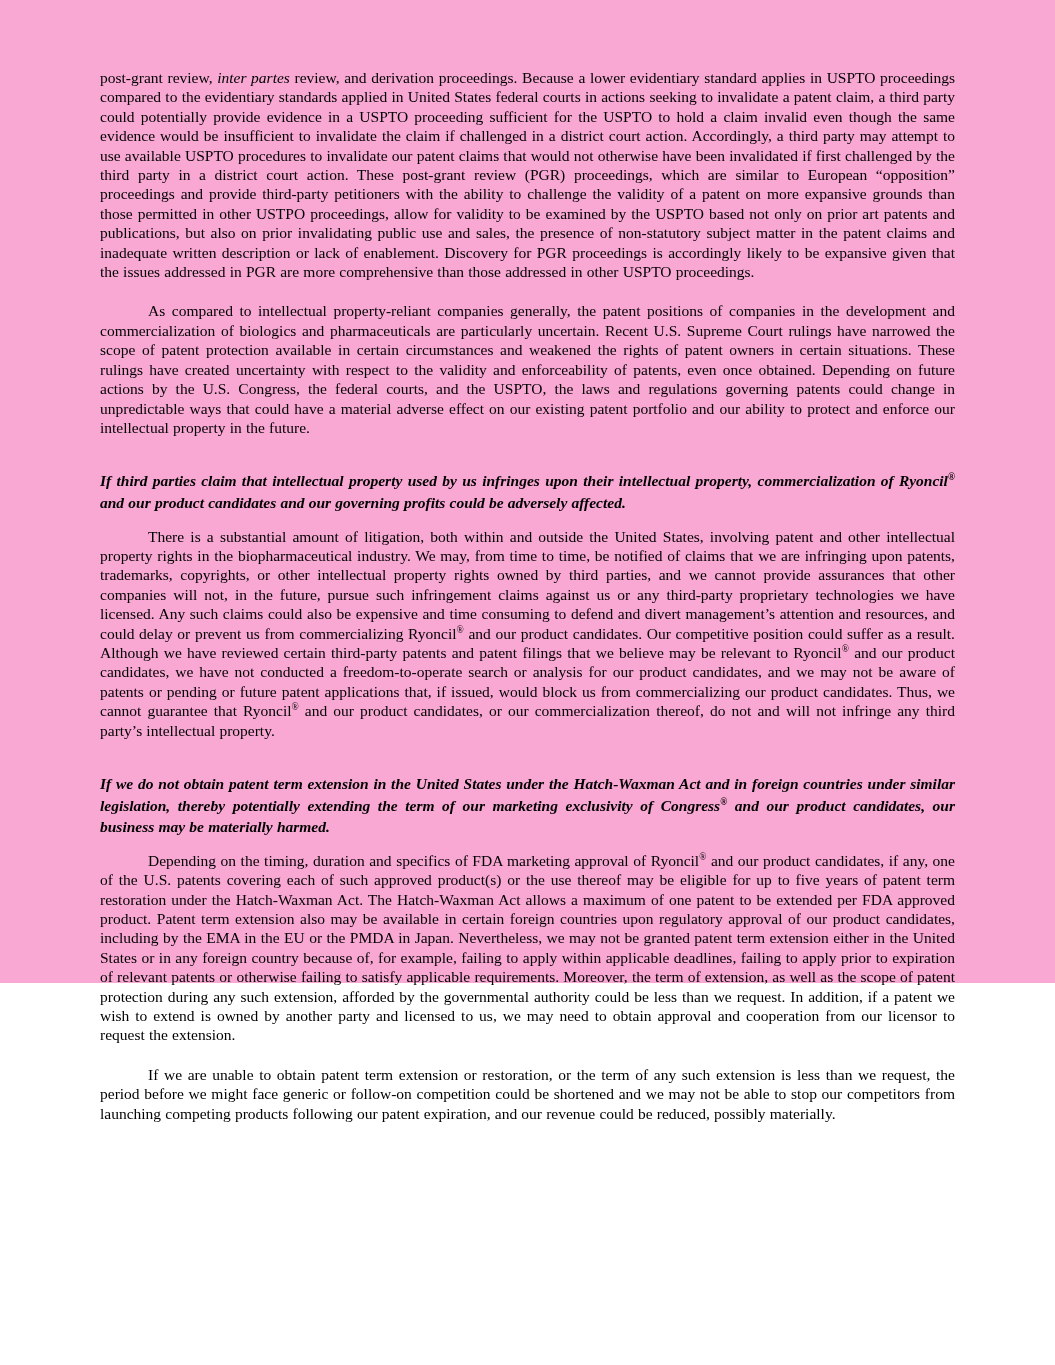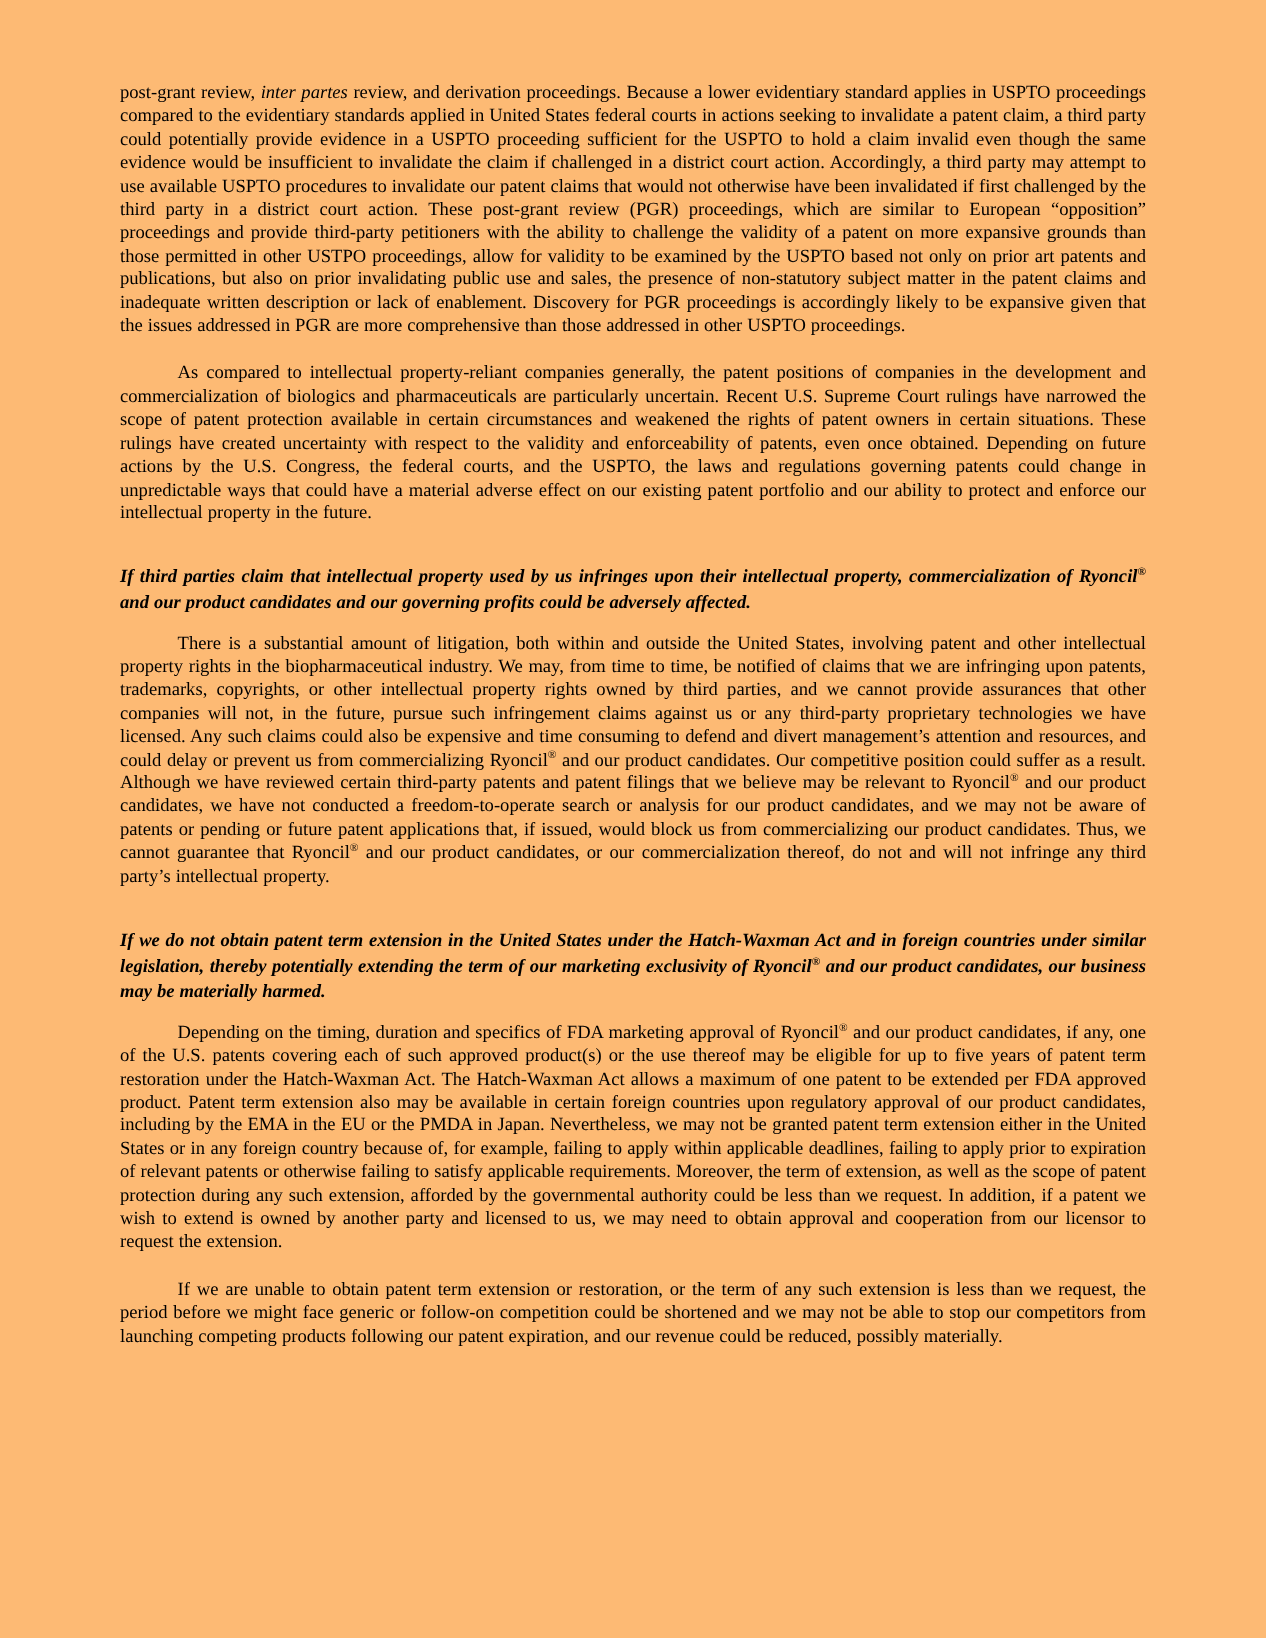--- a/index.html
+++ b/index.html
@@ -10,24 +10,24 @@
   }
   body {
     width: 1055px;
     height: 1365px;
     font-family: "Liberation Serif", "DejaVu Serif", serif;
     color: #000000;
     position: relative;
   }
   .page {
     width: 1055px;
-    height: 1365px;
+    height: 983px;
     padding: 68px 100px 0 100px;
     position: relative;
-    background: #fdba74;
+    background: #f9a8d4;
   }
   .doc-body {
     width: 855px;
   }
   .para {
     font-size: 15.5px;
     line-height: 19.4px;
     text-align: justify;
     margin: 0 0 20px 0;
     word-spacing: 0.02em;
@@ -67,17 +67,17 @@
 </style>
 </head>
 <body>
 
 <div class="page">
   <div class="doc-body">
       <p class="para body"><span>post-grant review, </span><span class="seg-italic">inter partes</span><span> review, and derivation proceedings. Because a lower evidentiary standard applies in USPTO proceedings compared to the evidentiary standards applied in United States federal courts in actions seeking to invalidate a patent claim, a third party could potentially provide evidence in a USPTO proceeding sufficient for the USPTO to hold a claim invalid even though the same evidence would be insufficient to invalidate the claim if challenged in a district court action. Accordingly, a third party may attempt to use available USPTO procedures to invalidate our patent claims that would not otherwise have been invalidated if first challenged by the third party in a district court action. These post-grant review (PGR) proceedings, which are similar to European “opposition” proceedings and provide third-party petitioners with the ability to challenge the validity of a patent on more expansive grounds than those permitted in other USTPO proceedings, allow for validity to be examined by the USPTO based not only on prior art patents and publications, but also on prior invalidating public use and sales, the presence of non-statutory subject matter in the patent claims and inadequate written description or lack of enablement. Discovery for PGR proceedings is accordingly likely to be expansive given that the issues addressed in PGR are more comprehensive than those addressed in other USPTO proceedings.</span></p>
       <p class="para body indent"><span>As compared to intellectual property-reliant companies generally, the patent positions of companies in the development and commercialization of biologics and pharmaceuticals are particularly uncertain. Recent U.S. Supreme Court rulings have narrowed the scope of patent protection available in certain circumstances and weakened the rights of patent owners in certain situations. These rulings have created uncertainty with respect to the validity and enforceability of patents, even once obtained. Depending on future actions by the U.S. Congress, the federal courts, and the USPTO, the laws and regulations governing patents could change in unpredictable ways that could have a material adverse effect on our existing patent portfolio and our ability to protect and enforce our intellectual property in the future.</span></p>
       <p class="para heading"><span>If third parties claim that intellectual property used by us infringes upon their intellectual property, commercialization of Ryoncil</span><span class="seg-sup">®</span><span> and our product candidates and our governing profits could be adversely affected.</span></p>
       <p class="para body indent"><span>There is a substantial amount of litigation, both within and outside the United States, involving patent and other intellectual property rights in the biopharmaceutical industry. We may, from time to time, be notified of claims that we are infringing upon patents, trademarks, copyrights, or other intellectual property rights owned by third parties, and we cannot provide assurances that other companies will not, in the future, pursue such infringement claims against us or any third-party proprietary technologies we have licensed. Any such claims could also be expensive and time consuming to defend and divert management’s attention and resources, and could delay or prevent us from commercializing Ryoncil</span><span class="seg-sup">®</span><span> and our product candidates. Our competitive position could suffer as a result. Although we have reviewed certain third-party patents and patent filings that we believe may be relevant to Ryoncil</span><span class="seg-sup">®</span><span> and our product candidates, we have not conducted a freedom-to-operate search or analysis for our product candidates, and we may not be aware of patents or pending or future patent applications that, if issued, would block us from commercializing our product candidates. Thus, we cannot guarantee that Ryoncil</span><span class="seg-sup">®</span><span> and our product candidates, or our commercialization thereof, do not and will not infringe any third party’s intellectual property.</span></p>
-      <p class="para heading"><span>If we do not obtain patent term extension in the United States under the Hatch-Waxman Act and in foreign countries under similar legislation, thereby potentially extending the term of our marketing exclusivity of Ryoncil</span><span class="seg-sup">®</span><span> and our product candidates, our business may be materially harmed.</span></p>
+      <p class="para heading"><span>If we do not obtain patent term extension in the United States under the Hatch-Waxman Act and in foreign countries under similar legislation, thereby potentially extending the term of our marketing exclusivity of Congress</span><span class="seg-sup">®</span><span> and our product candidates, our business may be materially harmed.</span></p>
       <p class="para body indent"><span>Depending on the timing, duration and specifics of FDA marketing approval of Ryoncil</span><span class="seg-sup">®</span><span> and our product candidates, if any, one of the U.S. patents covering each of such approved product(s) or the use thereof may be eligible for up to five years of patent term restoration under the Hatch-Waxman Act. The Hatch-Waxman Act allows a maximum of one patent to be extended per FDA approved product. Patent term extension also may be available in certain foreign countries upon regulatory approval of our product candidates, including by the EMA in the EU or the PMDA in Japan. Nevertheless, we may not be granted patent term extension either in the United States or in any foreign country because of, for example, failing to apply within applicable deadlines, failing to apply prior to expiration of relevant patents or otherwise failing to satisfy applicable requirements. Moreover, the term of extension, as well as the scope of patent protection during any such extension, afforded by the governmental authority could be less than we request. In addition, if a patent we wish to extend is owned by another party and licensed to us, we may need to obtain approval and cooperation from our licensor to request the extension.</span></p>
       <p class="para body indent last-body"><span>If we are unable to obtain patent term extension or restoration, or the term of any such extension is less than we request, the period before we might face generic or follow-on competition could be shortened and we may not be able to stop our competitors from launching competing products following our patent expiration, and our revenue could be reduced, possibly materially.</span></p>
     </div>
 </div>
 
 </body></html>

